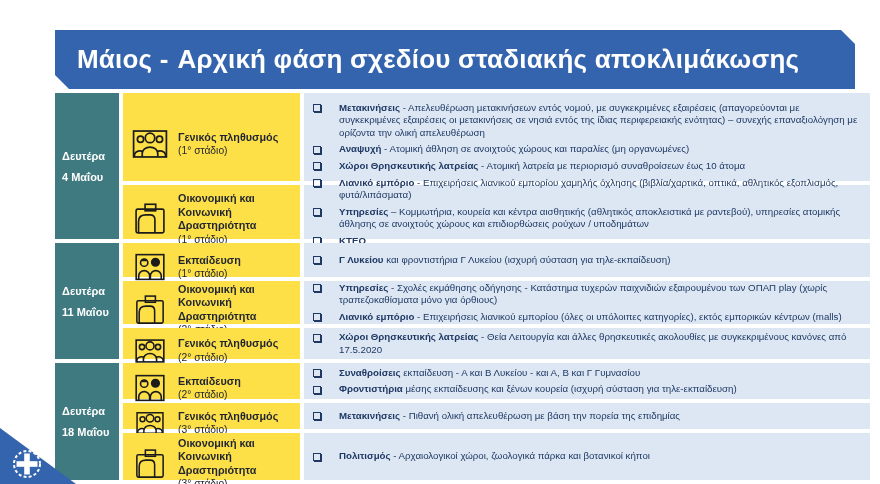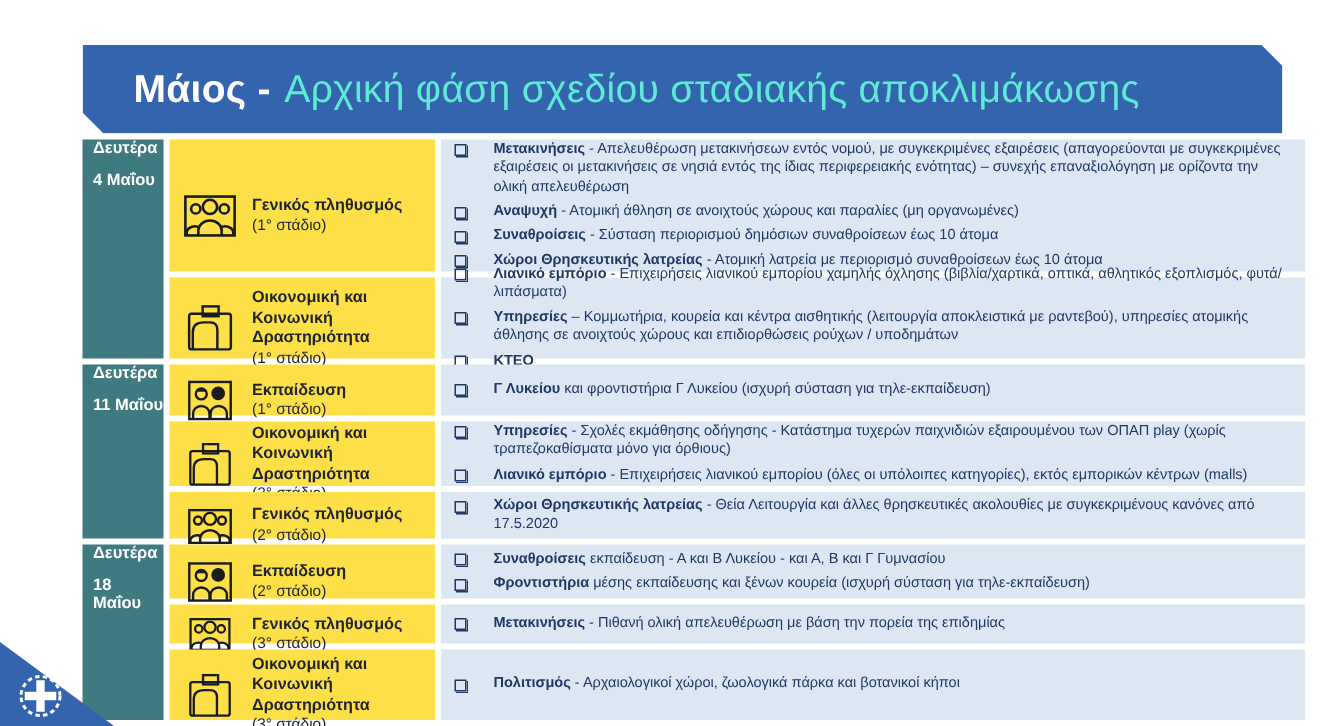--- a/index.html
+++ b/index.html
@@ -1,28 +1,28 @@
 <!DOCTYPE html>
 <html><head>
 <meta charset="utf-8">
 <style>
   html,body{margin:0;padding:0;}
   .page{position:relative;width:880px;height:484px;background:#ffffff;overflow:hidden;
         font-family:"Liberation Sans",sans-serif;}
   
   .banner{position:absolute;left:55px;top:30px;width:800px;height:59px;background:#3464ad;
-          display:flex;align-items:center;padding-left:34px;box-sizing:border-box;
+          display:flex;align-items:center;padding-left:22px;box-sizing:border-box;
           clip-path:polygon(0 0, calc(100% - 14px) 0, 100% 14px, 100% 100%, 14px 100%, 0 calc(100% - 14px));}
   .banner .bold{color:#fff;font-size:26px;font-weight:700;letter-spacing:.2px;}
-  .banner .rest{color:#5eead4;font-size:26px;font-weight:400;margin-left:9px;letter-spacing:.2px;}
+  .banner .rest{color:#ffffff;font-size:26px;font-weight:700;margin-left:9px;letter-spacing:.2px;}
   
   .table{position:absolute;left:55px;top:93px;width:815px;display:flex;flex-direction:column;gap:4px;}
   .daterow{display:flex;gap:4px;}
-  .datecell{width:54px;flex:none;background:#3e7a80;color:#fff;display:flex;flex-direction:column;
-            padding-left:7px;box-sizing:border-box;}
+  .datecell{width:64px;flex:none;background:#3e7a80;color:#fff;display:flex;flex-direction:column;
+            justify-content:center;padding-left:7px;box-sizing:border-box;}
   .datecell .day{font-weight:700;font-size:11px;margin-bottom:9px;}
   .datecell .date{font-weight:700;font-size:11px;}
   .subrows{flex:1;display:flex;flex-direction:column;gap:4px;}
   .subrow{display:flex;gap:4px;}
   .catcell{width:177px;flex:none;background:#fde047;display:flex;align-items:center;
            padding:16px 4px 2px 6px;box-sizing:border-box;gap:7px;}
   .iconbox{width:42px;flex:none;display:flex;justify-content:center;align-items:center;}
   .cattext{color:#1f2430;}
   .catname{font-weight:700;font-size:10.8px;line-height:1.25;}
   .catstage{font-weight:400;font-size:10.3px;line-height:1.3;}
@@ -81,24 +81,20 @@
             <div class="bullet">
               <span class="sq"></span>
               <span class="btext"><b>Μετακινήσεις</b><span> - Απελευθέρωση μετακινήσεων εντός νομού, με συγκεκριμένες εξαιρέσεις (απαγορεύονται με συγκεκριμένες εξαιρέσεις οι μετακινήσεις σε νησιά εντός της ίδιας περιφερειακής ενότητας) – συνεχής επαναξιολόγηση με ορίζοντα την ολική απελευθέρωση</span></span>
             </div>
             <div class="bullet">
               <span class="sq"></span>
               <span class="btext"><b>Αναψυχή</b><span> - Ατομική άθληση σε ανοιχτούς χώρους και παραλίες (μη οργανωμένες)</span></span>
             </div>
             <div class="bullet">
               <span class="sq"></span>
-              <span class="btext"><b>Συναθροίσεις</b><span> - Σύσταση περιορισμού δημόσιων συναθροίσεων έως 10 άτομα</span></span>
-            </div>
-            <div class="bullet">
-              <span class="sq"></span>
               <span class="btext"><b>Χώροι Θρησκευτικής λατρείας</b><span> - Ατομική λατρεία με περιορισμό συναθροίσεων έως 10 άτομα</span></span>
             </div>
           </div>
         </div>
 
         <div class="subrow h54">
           <div class="catcell">
             <span class="iconbox">
               <svg class="cat" width="36" height="36" viewBox="0 0 44 40" fill="none" stroke="#1b1b1b" stroke-width="2">
                 <rect x="16" y="2" width="13" height="8"></rect>
@@ -111,21 +107,21 @@
               <div class="catstage">(1° στάδιο)</div>
             </div>
           </div>
           <div class="bulletscell">
             <div class="bullet">
               <span class="sq"></span>
               <span class="btext"><b>Λιανικό εμπόριο</b><span> - Επιχειρήσεις λιανικού εμπορίου χαμηλής όχλησης (βιβλία/χαρτικά, οπτικά, αθλητικός εξοπλισμός, φυτά/λιπάσματα)</span></span>
             </div>
             <div class="bullet">
               <span class="sq"></span>
-              <span class="btext"><b>Υπηρεσίες</b><span> – Κομμωτήρια, κουρεία και κέντρα αισθητικής (λειτουργία αποκλειστικά με ραντεβού), υπηρεσίες ατομικής άθλησης σε ανοιχτούς χώρους και επιδιορθώσεις ρούχων / υποδημάτων</span></span>
+              <span class="btext"><b>Υπηρεσίες</b><span> – Κομμωτήρια, κουρεία και κέντρα αισθητικής (αθλητικός αποκλειστικά με ραντεβού), υπηρεσίες ατομικής άθλησης σε ανοιχτούς χώρους και επιδιορθώσεις ρούχων / υποδημάτων</span></span>
             </div>
             <div class="bullet">
               <span class="sq"></span>
               <span class="btext"><b>ΚΤΕΟ</b><span></span></span>
             </div>
           </div>
         </div>
 
       </div>
     </div>

